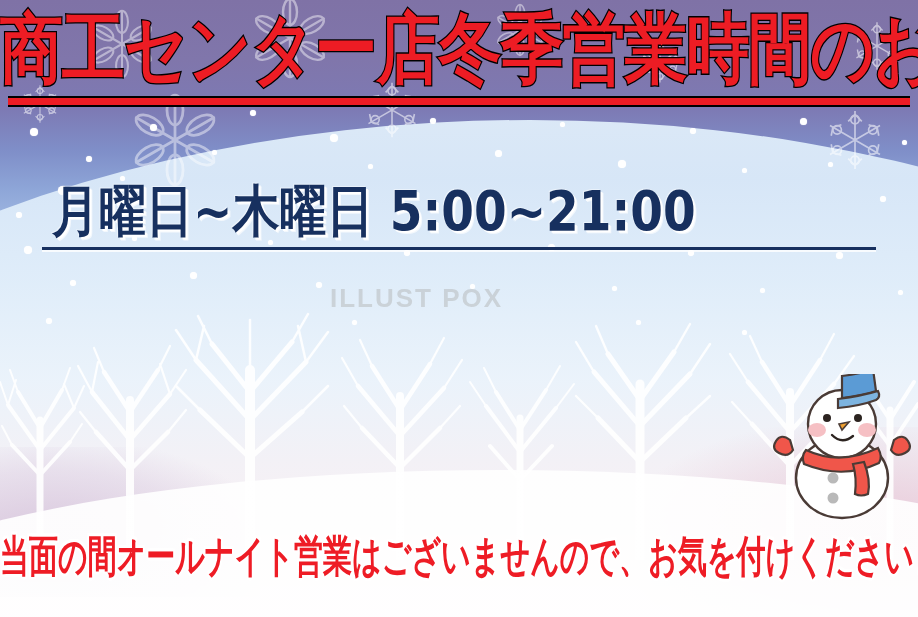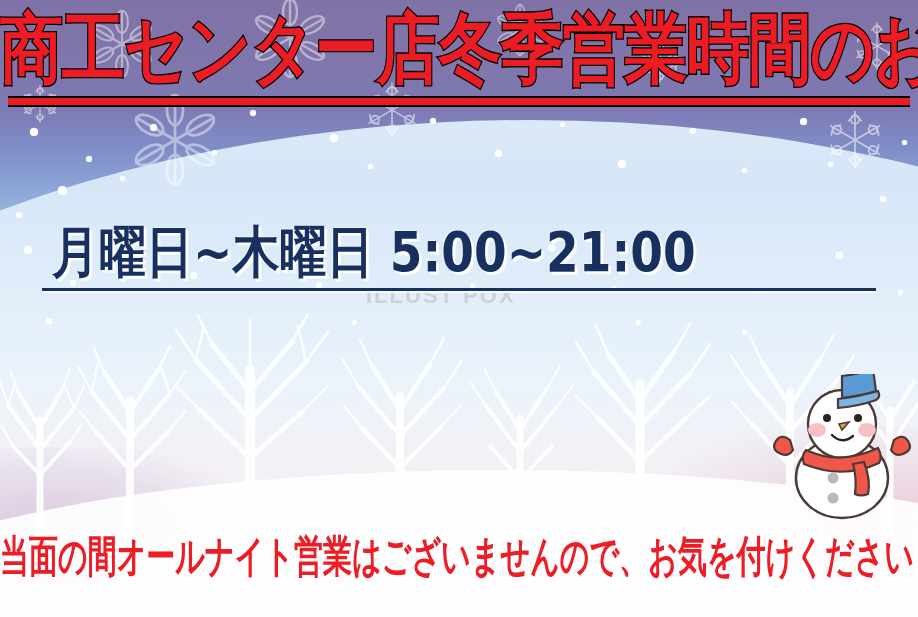--- a/index.html
+++ b/index.html
@@ -83,27 +83,26 @@
     position: absolute;
     background: #ffffff;
     border-radius: 50%;
     box-shadow: 0 0 1px rgba(255,255,255,.8);
   }
 
   
   .watermark {
     position: absolute;
     left: 330px; top: 283px;
-    font-size: 22px;
+    font-size: 26px;
     letter-spacing: 2px;
     font-weight: bold;
     color: rgba(150,145,140,0.30);
     font-family: "Liberation Sans", sans-serif;
     pointer-events: none;
-    margin-left: 36px;
   }
 
   
   .title-wrap {
     position: absolute;
     left: 0; top: 4px;
     width: 918px;
     text-align: center;
   }
   .title {
@@ -154,21 +153,21 @@
   .hours {
     position: absolute;
     left: 0; top: 172px;
     width: 918px;
   }
   .hour-row {
     position: relative;
     height: 82px;
     text-align: center;
   }
-  .hour-row.align-left   { text-align: left;  padding-left: 52px; margin-top: 41px; }
+  .hour-row.align-left   { text-align: left;  padding-left: 52px; }
   .hour-row.align-center { text-align: center; }
   .hour-text {
     display: inline-block;
     font-size: 47px;
     line-height: 66px;
     font-weight: bold;
     letter-spacing: 0px;
     color: #17305f;
     font-family: "DejaVu Sans", "Liberation Sans", sans-serif;
     transform: scaleY(1.18);

